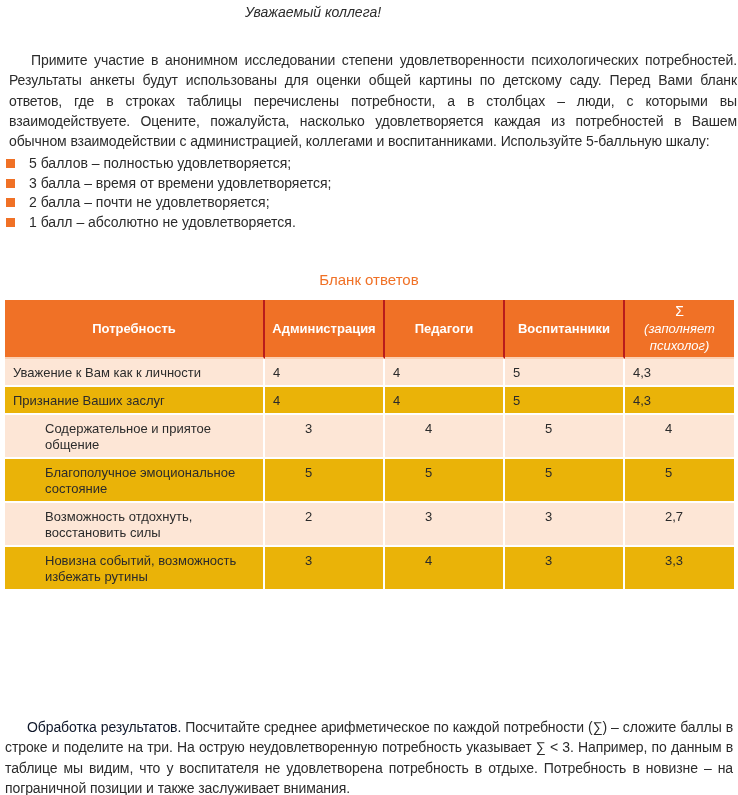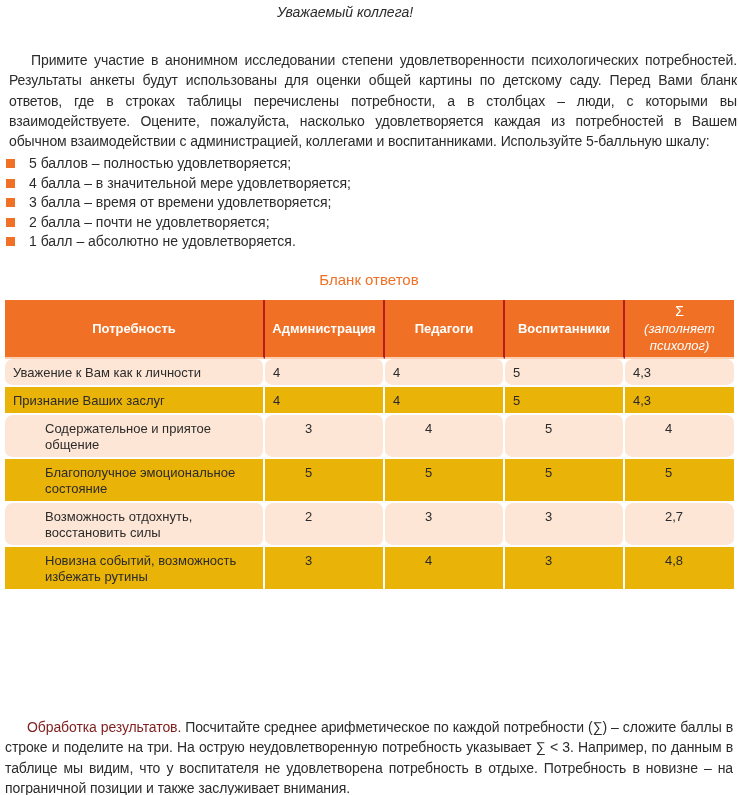--- a/index.html
+++ b/index.html
@@ -3,21 +3,21 @@
   <meta charset="utf-8">
   <style>
     html, body { margin: 0; padding: 0; }
     body {
       width: 738px; height: 795px; background: #ffffff; position: relative;
       font-family: "Liberation Sans", "DejaVu Sans", sans-serif;
       color: #2b2b2b; overflow: hidden;
     }
     .greeting {
       position: absolute; top: 4px; left: 0; width: 626px; text-align: center;
-      font-style: italic; font-size: 14px; color: #2b2b2b; padding-left: 32px;
+      font-style: italic; font-size: 14px; color: #2b2b2b;
     }
     .intro {
       position: absolute; top: 46px; left: 5px; width: 728px;
       font-size: 14px; line-height: 20.3px; text-align: justify;
       text-indent: 22px; margin: 4px; letter-spacing: -0.1px;
     }
     .scale {
       position: absolute; top: 154px; left: 5px; margin: 0; padding: 0; list-style: none;
       font-size: 14px; line-height: 19.5px;
     }
@@ -42,46 +42,42 @@
     }
     table.answers th:last-child { border-right: none; font-weight: normal; }
     .sigma { display: block; font-size: 14px; }
     .sigma-note { display: block; font-style: italic; }
     table.answers td {
       vertical-align: top; padding: 6px 8px 4px 8px; line-height: 16px;
       border-right: 2px solid #ffffff; border-bottom: 2px solid #ffffff;
       color: #2b2b2b;
     }
     table.answers td:last-child { border-right: none; }
-    tr.odd td { background: #fde6d6; border-radius: 8px; }
+    tr.odd td { background: #fde6d6; }
     tr.even td { background: #eab308; }
     tr.h1 td { height: 15px; }
     tr.h2 td { height: 31px; padding-left: 40px; }
     .processing {
       position: absolute; top: 717px; left: 5px; width: 728px;
       font-size: 14px; line-height: 20.3px; text-align: justify;
       text-indent: 22px; margin: 0; letter-spacing: -0.1px;
     }
-    .accent { color: #7f1d1d; }
+    .accent { color: #0f172a; }
   </style>
 </head>
 <body>
 
 <div class="greeting">Уважаемый коллега!</div>
 
 <p class="intro">Примите участие в анонимном исследовании степени удовлетворенности психологических потребностей. Результаты анкеты будут использованы для оценки общей картины по детскому саду. Перед Вами бланк ответов, где в строках таблицы перечислены потребности, а в столбцах – люди, с которыми вы взаимодействуете. Оцените, пожалуйста, насколько удовлетворяется каждая из потребностей в Вашем обычном взаимодействии с администрацией, коллегами и воспитанниками. Используйте 5-балльную шкалу:</p>
 
 <ul class="scale">
   <li>
       <span class="bullet"></span>
       <span>5 баллов – полностью удовлетворяется;</span>
-    </li>
-  <li>
-      <span class="bullet"></span>
-      <span>4 балла – в значительной мере удовлетворяется;</span>
     </li>
   <li>
       <span class="bullet"></span>
       <span>3 балла – время от времени удовлетворяется;</span>
     </li>
   <li>
       <span class="bullet"></span>
       <span>2 балла – почти не удовлетворяется;</span>
     </li>
   <li>
@@ -146,18 +142,18 @@
       <td>2</td>
       <td>3</td>
       <td>3</td>
       <td>2,7</td>
     </tr>
     <tr class="even h2">
       <td>Новизна событий, возможность избежать рутины</td>
       <td>3</td>
       <td>4</td>
       <td>3</td>
-      <td>4,8</td>
+      <td>3,3</td>
     </tr>
   </tbody>
 </table>
 
 <p class="processing"><span class="accent">Обработка результатов.</span><span> Посчитайте среднее арифметическое по каждой потребности (∑) – сложите баллы в строке и поделите на три. На острую неудовлетворенную потребность указывает ∑ &lt; 3. Например, по данным в таблице мы видим, что у воспитателя не удовлетворена потребность в отдыхе. Потребность в новизне – на пограничной позиции и также заслуживает внимания.</span></p>
 
 </body></html>

